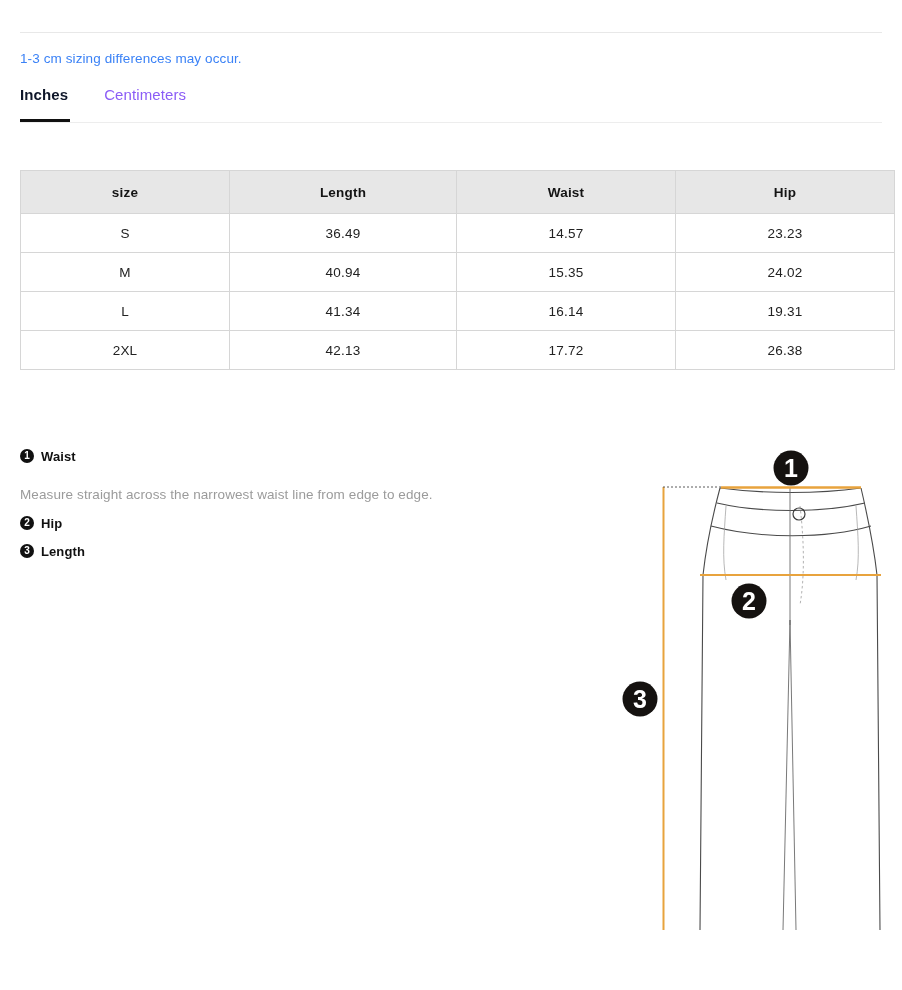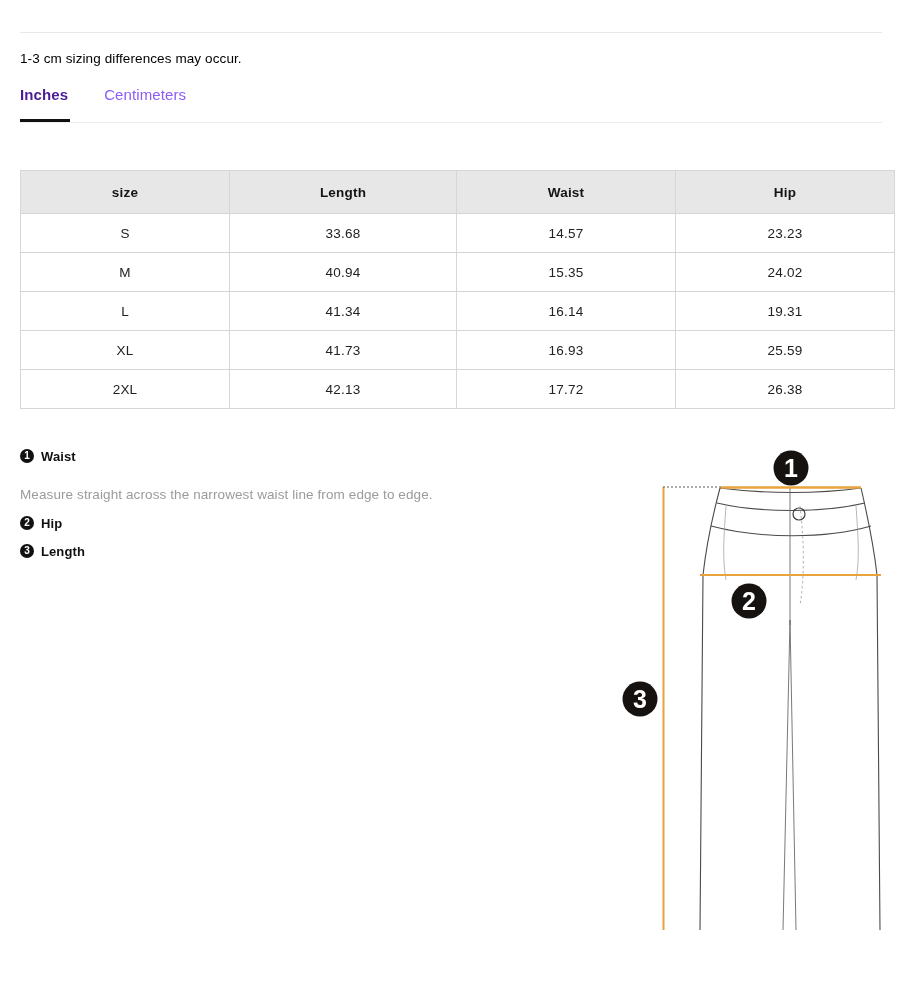--- a/index.html
+++ b/index.html
@@ -34,21 +34,21 @@
     background: #e8e8e8;
   }
 
   
   .note {
     position: absolute;
     left: 20px;
     top: 50px;
     font-size: 13.5px;
     line-height: 18px;
-    color: #000000;
+    color: #3b82f6;
     letter-spacing: 0.1px;
     white-space: nowrap;
   }
 
   
   .tabs {
     position: absolute;
     left: 20px;
     top: 84px;
     display: flex;
@@ -58,21 +58,21 @@
   .tab {
     font-size: 15px;
     line-height: 22px;
     color: #8b5cf6;
     letter-spacing: 0.1px;
     cursor: pointer;
     white-space: nowrap;
     padding: 0;
   }
   .tab.active {
-    color: #4c1d95;
+    color: #0f172a;
     font-weight: 700;
   }
   .tab-underline-track {
     position: absolute;
     left: 20px;
     top: 122px;
     width: 862px;
     height: 1px;
     background: #ededed;
   }
@@ -215,41 +215,35 @@
       <tr>
         <th>size</th>
         <th>Length</th>
         <th>Waist</th>
         <th>Hip</th>
       </tr>
     </thead>
     <tbody>
       <tr>
         <td>S</td>
-        <td>33.68</td>
+        <td>36.49</td>
         <td>14.57</td>
         <td>23.23</td>
       </tr>
       <tr>
         <td>M</td>
         <td>40.94</td>
         <td>15.35</td>
         <td>24.02</td>
       </tr>
       <tr>
         <td>L</td>
         <td>41.34</td>
         <td>16.14</td>
         <td>19.31</td>
-      </tr>
-      <tr>
-        <td>XL</td>
-        <td>41.73</td>
-        <td>16.93</td>
-        <td>25.59</td>
       </tr>
       <tr>
         <td>2XL</td>
         <td>42.13</td>
         <td>17.72</td>
         <td>26.38</td>
       </tr>
     </tbody>
   </table>
 

